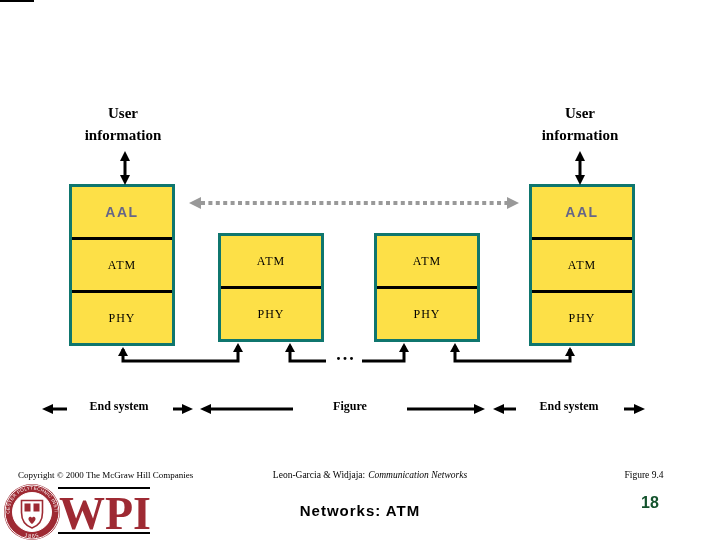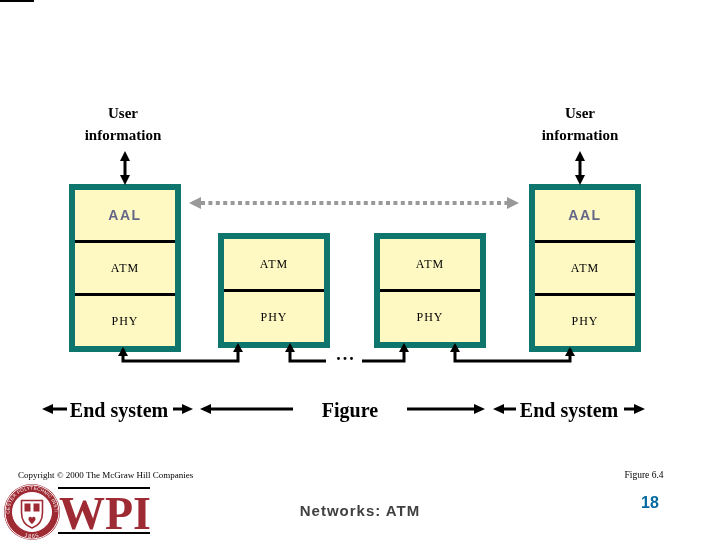--- a/index.html
+++ b/index.html
@@ -5,35 +5,35 @@
   html,body{margin:0;padding:0;background:#ffffff;}
   .slide{position:relative;width:720px;height:540px;background:#ffffff;overflow:hidden;
          font-family:"Liberation Serif", serif;color:#000;}
   .top-artifact{position:absolute;left:0;top:0;width:34px;height:2px;background:#000;}
 
   .user-info{position:absolute;width:110px;text-align:center;font-size:15px;font-weight:bold;
              line-height:1.45;}
   .user-info.left{left:68px;top:103px;}
   .user-info.right{left:525px;top:103px;}
 
-  .stack{position:absolute;border:6px solid #0f766e;background:#fef9c3;}
+  .stack{position:absolute;border:3px solid #0f766e;background:#fde047;}
   .stack .layer{width:100px;height:50px;display:flex;align-items:center;justify-content:center;
                 font-size:12px;letter-spacing:1px;}
   .stack .layer + .layer{border-top:3px solid #000;}
   .stack .layer.aal{font-family:"Liberation Sans", sans-serif;font-weight:bold;font-size:14px;
                     letter-spacing:1.5px;}
   #stack-1{left:69px;top:184px;}
   #stack-2{left:218px;top:233px;}
   #stack-3{left:374px;top:233px;}
   #stack-4{left:529px;top:184px;}
 
   .ellipsis{position:absolute;left:326px;top:344px;width:40px;text-align:center;
             font-size:18px;font-weight:bold;letter-spacing:2px;}
 
-  .span-label{position:absolute;top:399px;font-size:20px;font-weight:bold;text-align:center;}
+  .span-label{position:absolute;top:399px;font-size:12px;font-weight:bold;text-align:center;}
   #label-es-left{left:57px;width:124px;}
   #label-network{left:298px;width:104px;}
   #label-es-right{left:507px;width:124px;}
 
   .arrows{position:absolute;left:0;top:0;pointer-events:none;}
 
   .footer-text{position:absolute;font-size:9.5px;}
   #copyright{left:18px;top:470px;width:204px;text-align:left;font-size:9px;}
   #citation{left:250px;top:470px;width:240px;text-align:center;}
   #citation .book{font-style:italic;margin-left:3px;}
@@ -143,22 +143,25 @@
     <g stroke="#000" fill="#000">
       <line x1="502" y1="409" x2="516" y2="409" stroke-width="3"></line>
       <polygon points="493,409 504,404 504,414" stroke="none"></polygon>
       <line x1="624" y1="409" x2="636" y2="409" stroke-width="3"></line>
       <polygon points="645,409 634,404 634,414" stroke="none"></polygon>
     </g>
   </svg>
 
   <div class="footer-text" id="copyright">Copyright © 2000 The McGraw Hill Companies</div>
 
+  <div class="footer-text" id="citation">
+    <span>Leon-Garcia &amp; Widjaja:</span><span class="book">Communication Networks</span>
+  </div>
 
-  <div class="footer-text" id="figure-num">Figure 6.4</div>
+  <div class="footer-text" id="figure-num">Figure 9.4</div>
 
   <svg class="wpi-logo" width="152" height="57" viewBox="0 0 152 57">
     <defs>
       <path id="sealTop" d="M 7.5,29 A 22.5,22.5 0 0 1 52.5,29"></path>
       <path id="sealBottom" d="M 11,36 A 19,19 0 0 0 49,36"></path>
     </defs>
     <g>
       <circle cx="30" cy="29" r="28" fill="#9E2A33"></circle>
       <circle cx="30" cy="29" r="27" fill="none" stroke="#ffffff" stroke-width="1"></circle>
       <circle cx="30" cy="29" r="19.5" fill="#ffffff" stroke="#ffffff"></circle>
@@ -173,17 +176,17 @@
       <rect x="31.5" y="20.5" width="6" height="8" fill="#9E2A33"></rect>
       <path d="M30,41 c-3.5,-3 -4.5,-5.5 -2.5,-7 c1.3,-0.9 2.5,0.2 2.5,1.2 c0,-1 1.2,-2.1 2.5,-1.2 c2,1.5 1,4 -2.5,7 z" fill="#9E2A33"></path>
     </g>
     <g>
       <rect x="56" y="4" width="92" height="2" fill="#000000"></rect>
       <text x="57" y="46" font-family="Liberation Serif, serif" font-weight="bold" font-size="46" fill="#9E2A33">WPI</text>
       <rect x="56" y="49" width="92" height="2" fill="#000000"></rect>
     </g>
   </svg>
 
-  <div id="course-title" style="color:#404040">Networks: ATM</div>
+  <div id="course-title" style="color:#000000">Networks: ATM</div>
 
-  <div id="page-num" style="color:#0369a1">18</div>
+  <div id="page-num" style="color:#14532d">18</div>
 
 </div>
 
 </body></html>

